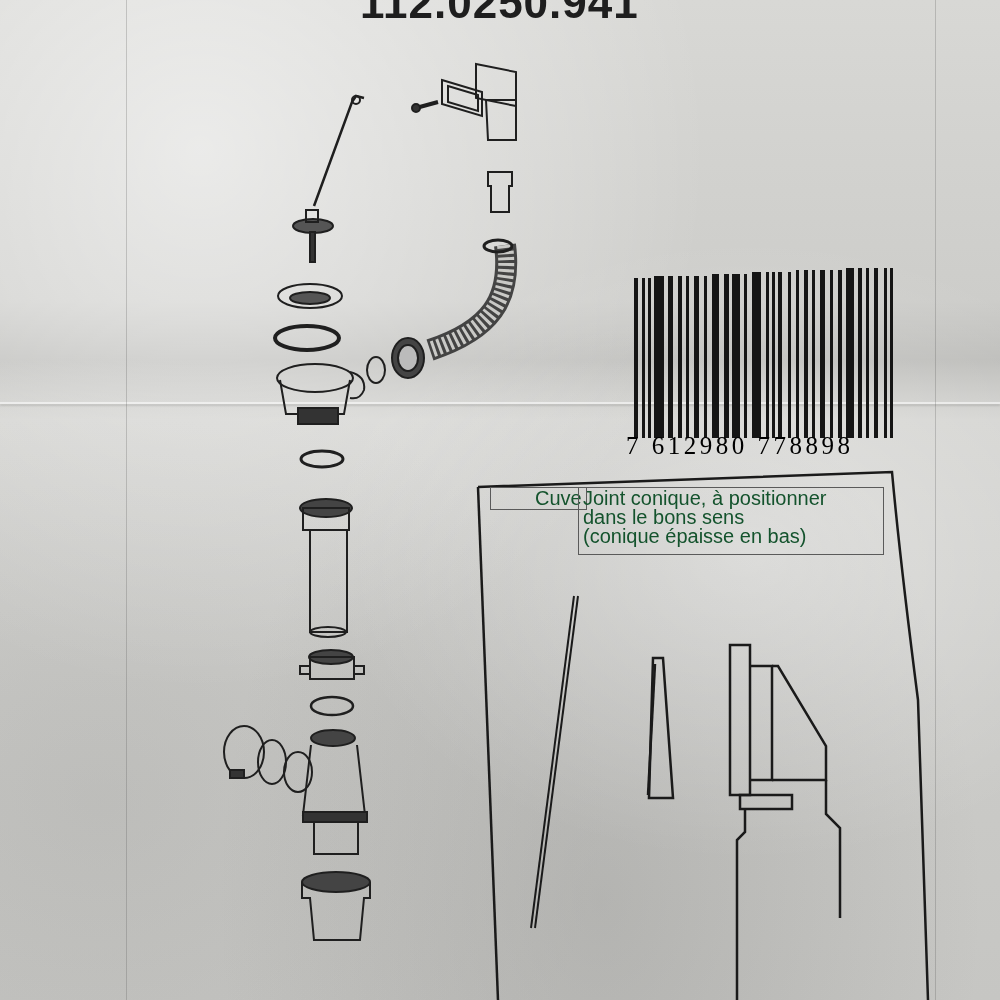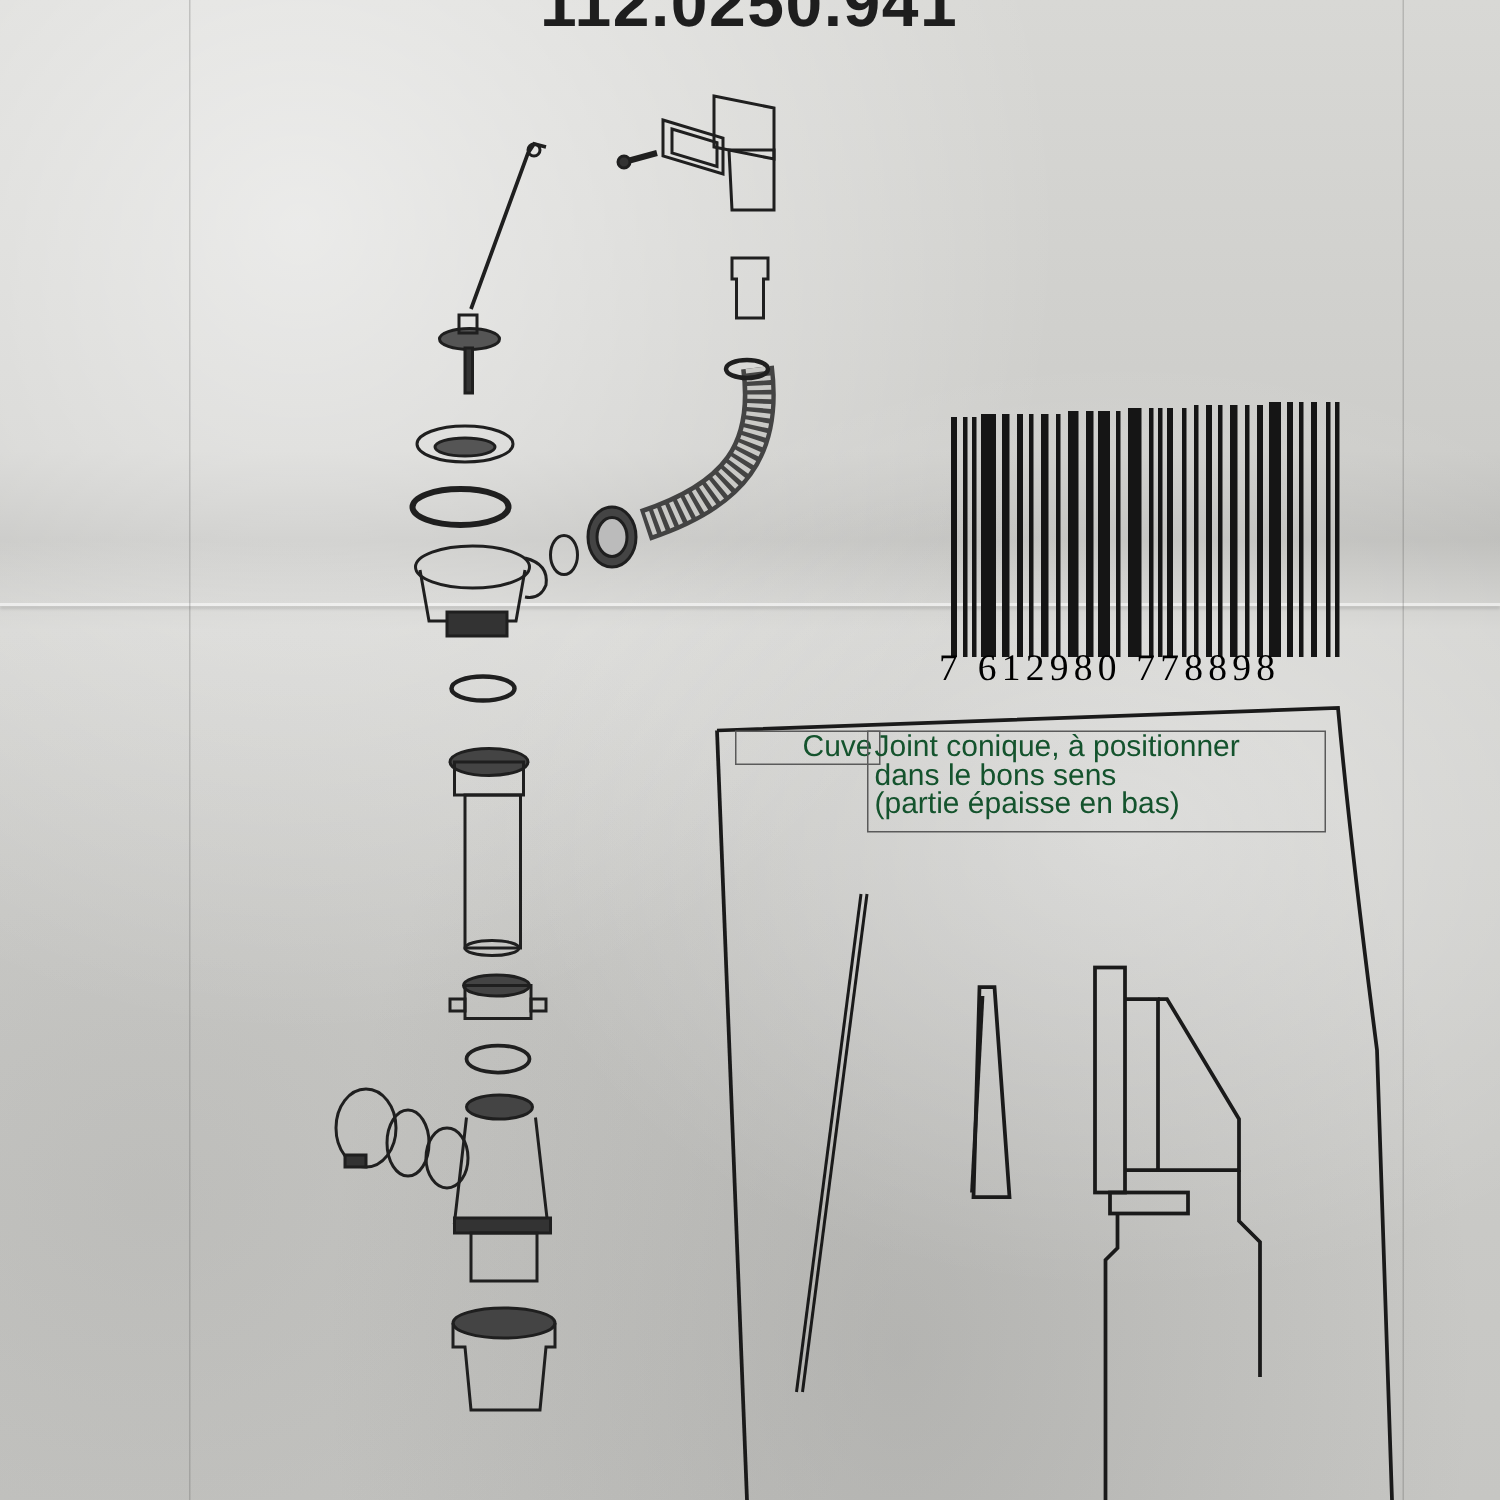--- a/index.html
+++ b/index.html
@@ -182,14 +182,14 @@
     <path d="M745 808 l0 24 l-8 8 l0 160"></path>
     <path d="M826 780 l0 34 l14 14 l0 90"></path>
     <rect x="740" y="795" width="52" height="14"></rect>
   </g>
 </svg>
 
 <div class="label-box label-cuve">Cuve</div>
 <div class="label-box label-joint">
   <span>Joint conique, à positionner</span>
   <span>dans le bons sens</span>
-  <span>(partie épaisse en bas)</span>
+  <span>(conique épaisse en bas)</span>
 </div>
 
 </body></html>

